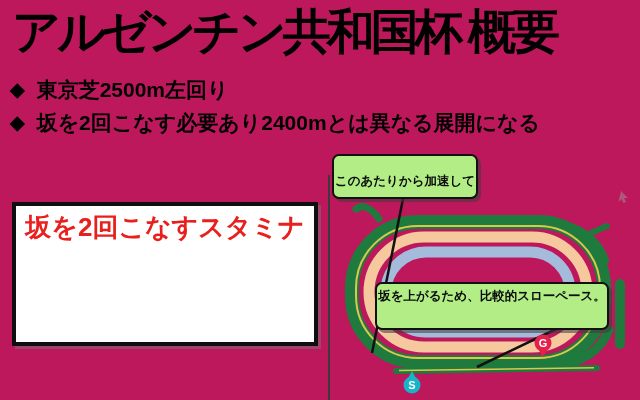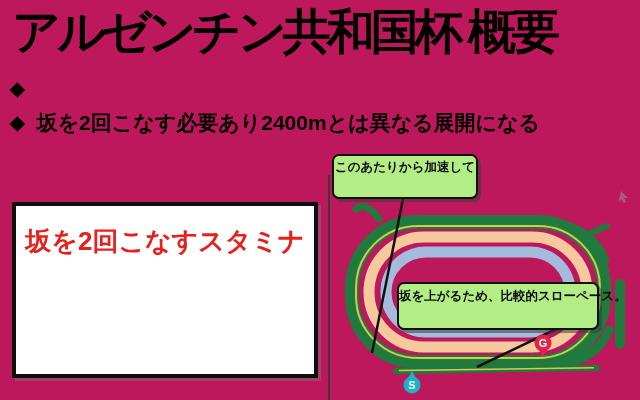--- a/index.html
+++ b/index.html
@@ -13,56 +13,57 @@
     color:#000; white-space:nowrap;
   }
   .bullet {
     position:absolute; left:10px; display:flex; align-items:center; gap:12px;
     font-weight:bold; font-size:21px; color:#000; white-space:nowrap;
   }
   .bullet-1 { top:76px; }
   .bullet-2 { top:109px; }
   .bullet-marker { font-size:19px; line-height:26px; }
   .summary-box {
-    position:absolute; left:12px; top:202px; width:306px; height:176px;
+    position:absolute; left:12px; top:202px; width:306px; height:144px;
     box-sizing:border-box; border:4px solid #0f0f0f; background:#fff;
     box-shadow:3px 3px 0 rgba(120,120,120,0.45);
-    text-align:center; padding-top:14px;
+    text-align:center; padding-top:0;
   }
   .summary-line {
     font-size:26px; font-weight:bold; color:#e8201d;
     line-height:43px; white-space:nowrap;
   }
   .separator {
     position:absolute; left:328px; top:175px; width:2px; height:225px;
     background:#3a3a3a;
   }
   .track { position:absolute; left:330px; top:170px; width:310px; height:230px; }
   .track text {
     font-family:"Liberation Sans", sans-serif;
     font-weight:bold; fill:#ffffff; font-size:11px;
   }
   .callout {
     position:absolute; box-sizing:border-box;
     background:#b2ee85; border:2.5px solid #111; border-radius:7px;
     box-shadow:3px 3px 0 rgba(60,60,60,0.55);
     text-align:center; font-weight:bold; color:#0b0b0b; white-space:nowrap;
   }
-  .callout-1 { left:332px; top:154px; width:146px; height:45px; font-size:12.5px; line-height:19px; padding-top:2px; }
-  .callout-2 { left:397px; top:282px; width:202px; height:48px; font-size:12.5px; line-height:20px; padding-top:2px; }
+  .callout-1 { left:332px; top:154px; width:146px; height:45px; font-size:12.5px; line-height:19px; padding-top:16px; }
+  .callout-2 { left:375px; top:282px; width:234px; height:48px; font-size:12.5px; line-height:20px; padding-top:2px; }
 </style>
 </head>
 <body>
 
 <div class="stage">
 
   <h1 class="title">アルゼンチン共和国杯 概要</h1>
 
   <div class="bullet bullet-1">
     <span class="bullet-marker">◆</span>
+    <span class="bullet-text">東京芝2500m左回り</span>
   </div>
   <div class="bullet bullet-2">
     <span class="bullet-marker">◆</span>
     <span class="bullet-text">坂を2回こなす必要あり2400mとは異なる展開になる</span>
   </div>
 
   <div class="summary-box">
     <div class="summary-line">坂を2回こなすスタミナ</div>
   </div>
 

